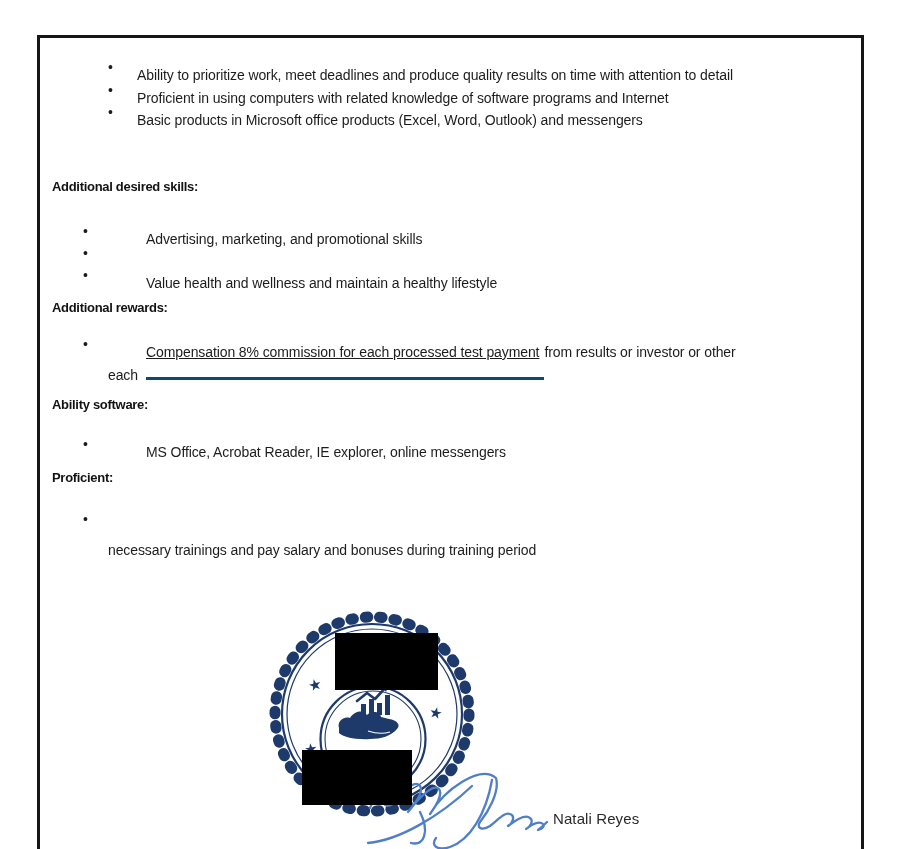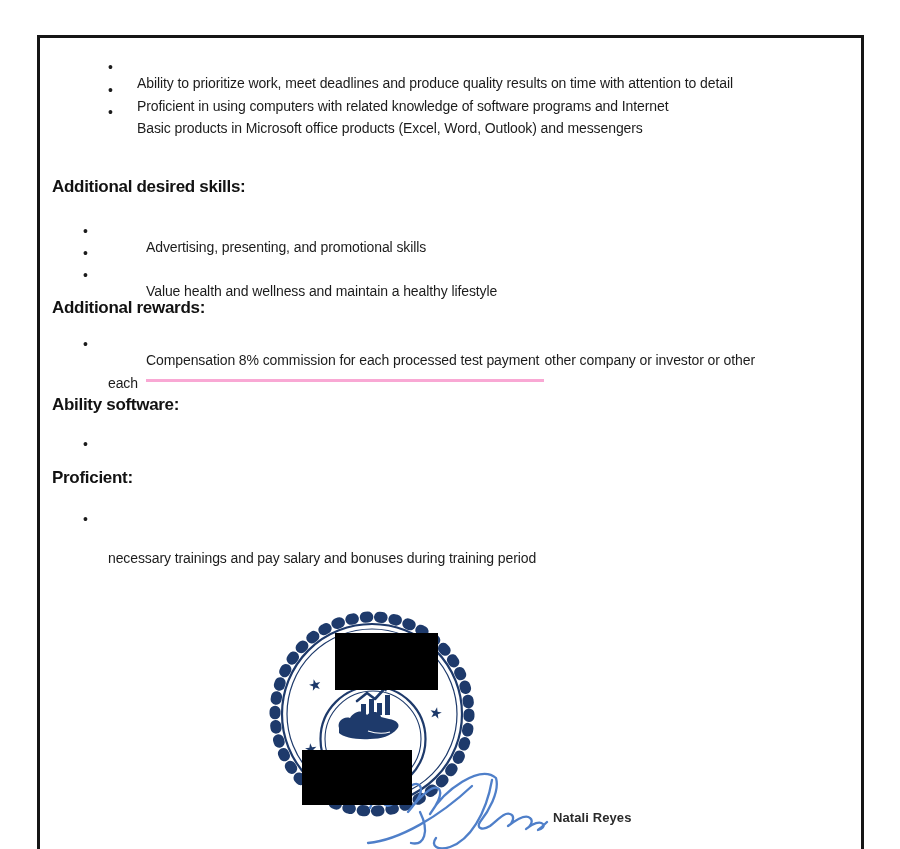--- a/index.html
+++ b/index.html
@@ -9,32 +9,32 @@
     position:relative;
   }
   .doc-border{
     position:absolute;left:37px;top:35px;width:827px;height:830px;
     border:3px solid #161616;box-sizing:border-box;background:#ffffff;
   }
   .inner{position:absolute;left:0;top:0;right:0;bottom:0;}
   .row{position:absolute;left:0;width:812px;height:20px;font-size:14px;
        line-height:20px;letter-spacing:-0.1px;white-space:nowrap;}
   .row .dot{position:absolute;top:0;font-size:14px;}
-  .row .txt{position:absolute;top:16px;}
+  .row .txt{position:absolute;top:8px;}
   .intro .dot{left:68px;}
   .intro .txt{left:97px;}
   .sec .dot{left:43px;}
   .sec .txt{left:106px;}
   .cont .txt{left:68px;}
-  .h{position:absolute;left:12px;font-size:17px;font-weight:bold;
+  .h{position:absolute;left:12px;font-size:13px;font-weight:bold;
      letter-spacing:-0.3px;line-height:24px;white-space:nowrap;color:#121212;}
-  .redline{border-bottom:3px solid #f9a8d4;padding-bottom:11px;padding-right:5px;}
+  .redline{border-bottom:3px solid #0c4a6e;padding-bottom:17px;padding-right:5px;text-decoration:underline;}
   .stamp-wrap{position:absolute;left:200px;top:562px;width:330px;height:250px;}
-  .signer{position:absolute;left:513px;top:772px;font-size:13px;color:#2a2a2a;
-          letter-spacing:0.1px;white-space:nowrap;font-weight:bold;}
+  .signer{position:absolute;left:513px;top:772px;font-size:15px;color:#2a2a2a;
+          letter-spacing:0.1px;white-space:nowrap;}
   .star-txt{font-family:"DejaVu Sans", sans-serif;font-size:15px;fill:#1e3a6b;}
 </style>
 </head>
 <body>
 
 <div class="doc-border">
   <div class="inner">
 
     <div class="row intro" style="top:19px">
       <span class="dot">•</span>
@@ -45,42 +45,43 @@
       <span class="txt">Proficient in using computers with related knowledge of software programs and Internet</span>
     </div>
     <div class="row intro" style="top:64px">
       <span class="dot">•</span>
       <span class="txt">Basic products in Microsoft office products (Excel, Word, Outlook) and messengers</span>
     </div>
 
     <div class="h" style="top:137px">Additional desired skills:</div>
     <div class="row sec" style="top:183px">
       <span class="dot">•</span>
-      <span class="txt">Advertising, presenting, and promotional skills</span>
+      <span class="txt">Advertising, marketing, and promotional skills</span>
     </div>
     <div class="row sec" style="top:205px">
       <span class="dot">•</span>
     </div>
     <div class="row sec" style="top:227px">
       <span class="dot">•</span>
       <span class="txt">Value health and wellness and maintain a healthy lifestyle</span>
     </div>
 
     <div class="h" style="top:258px">Additional rewards:</div>
     <div class="row sec" style="top:296px">
       <span class="dot">•</span>
-      <span class="txt"><span class="redline">Compensation 8% commission for each processed test payment</span><span>other company or investor or other</span></span>
+      <span class="txt"><span class="redline">Compensation 8% commission for each processed test payment</span><span>from results or investor or other</span></span>
     </div>
     <div class="row cont" style="top:319px">
       <span class="txt">each</span>
     </div>
 
     <div class="h" style="top:355px">Ability software:</div>
     <div class="row sec" style="top:396px">
       <span class="dot">•</span>
+      <span class="txt">MS Office, Acrobat Reader, IE explorer, online messengers</span>
     </div>
 
     <div class="h" style="top:428px">Proficient:</div>
     <div class="row sec" style="top:471px">
       <span class="dot">•</span>
     </div>
     <div class="row cont" style="top:494px">
       <span class="txt">necessary trainings and pay salary and bonuses during training period</span>
     </div>
 

